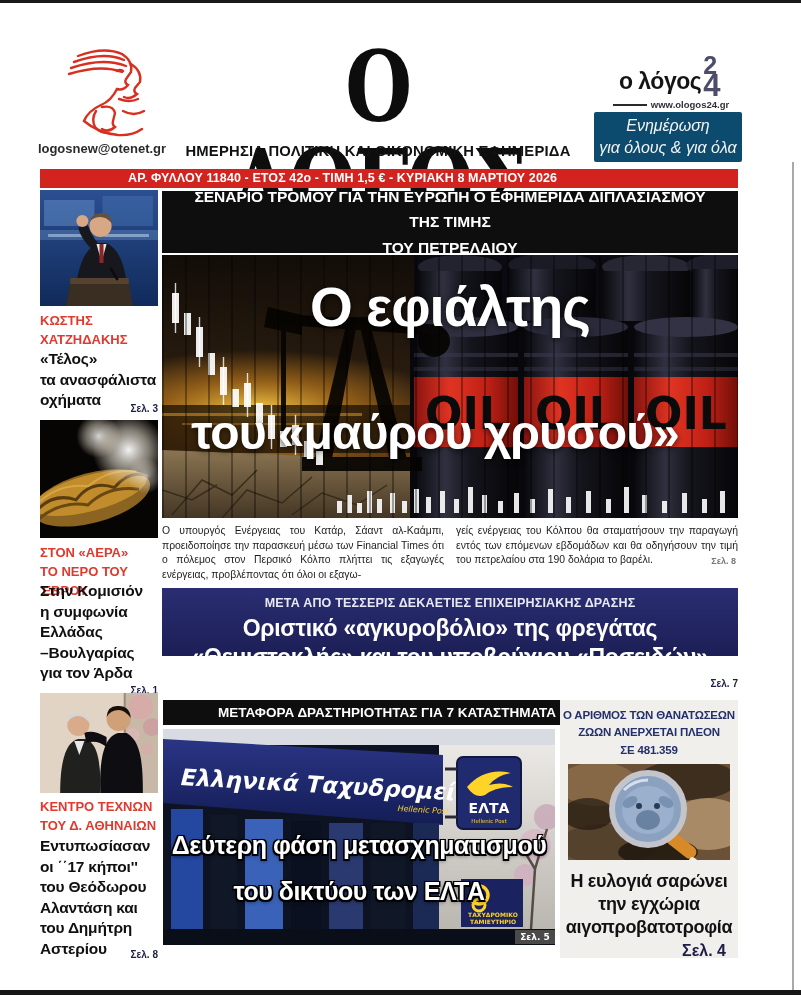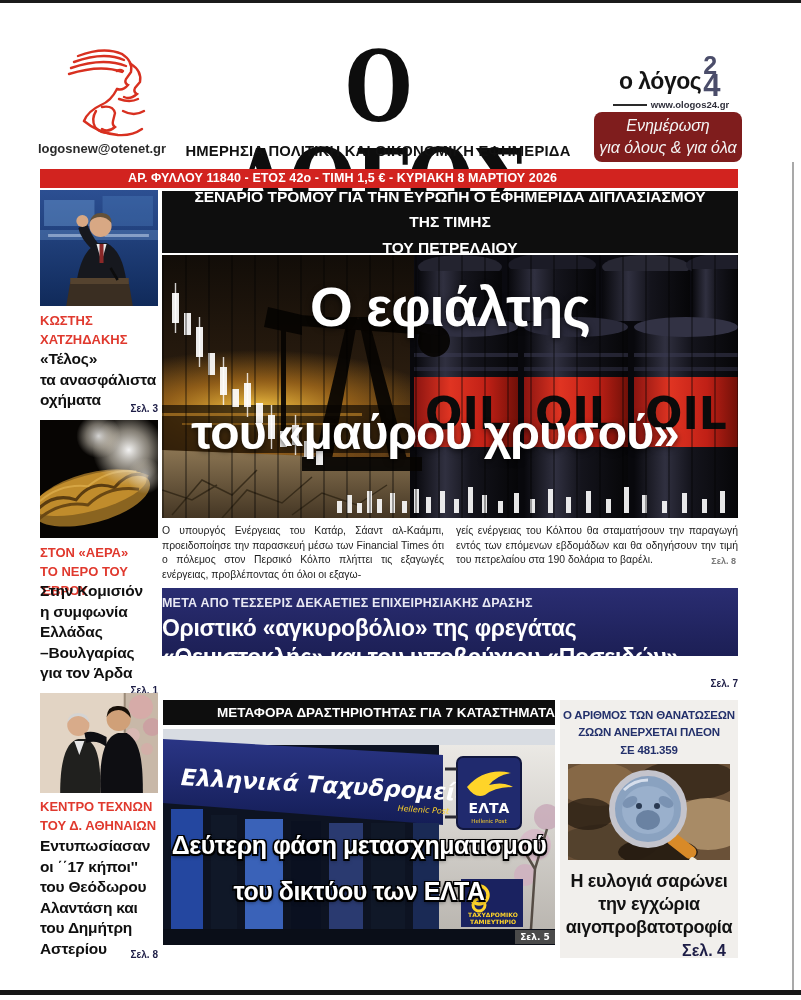--- a/index.html
+++ b/index.html
@@ -21,23 +21,23 @@
       font-size:96px;line-height:1.0;color:#0d0d0d;letter-spacing:-2px;transform:scaleX(0.80) scaleY(1.02);transform-origin:center;}
   #masthead-subtitle{left:170px;top:143px;width:416px;text-align:center;font-size:14.8px;font-weight:bold;color:#111;letter-spacing:0.2px;}
   #weblogo{left:601px;top:57px;width:140px;display:flex;justify-content:center;align-items:flex-start;}
   #weblogo .txt{font-size:23px;font-weight:bold;color:#141414;margin-top:11px;letter-spacing:-0.5px;}
   #weblogo .n24{display:flex;flex-direction:column;line-height:0.70;font-weight:bold;color:#4b4d6a;margin-left:2px;}
   #weblogo .n24 .two{font-size:25px;align-self:flex-end;margin-right:6px;}
   #weblogo .n24 .four{font-size:31px;}
   #webline{left:601px;top:99px;width:140px;display:flex;align-items:center;justify-content:center;gap:4px;}
   #webline .rule{display:inline-block;width:34px;height:2px;background:#2a2a2a;}
   #webline .url{font-size:9.5px;font-weight:bold;color:#30303c;}
-  #promo-box{left:594px;top:112px;width:148px;height:50px;background:#7f1d1d;color:#f4f4f4;
+  #promo-box{left:594px;top:112px;width:148px;height:50px;background:#0c4a6e;color:#f4f4f4;
      display:flex;align-items:center;justify-content:center;text-align:center;
-     font-style:italic;font-size:16px;line-height:1.35;border-radius:8px;}
+     font-style:italic;font-size:16px;line-height:1.35;border-radius:2px;}
 
   
   #issue-bar{left:40px;top:169px;width:698px;height:19px;background:#d2231f;color:#fff;
      font-size:12.5px;font-weight:bold;line-height:19px;text-align:left;padding-left:88px;box-sizing:border-box;letter-spacing:0.1px;}
 
   
   .sb{left:40px;width:118px;}
   .sb-photo{left:40px;width:118px;overflow:hidden;}
   .sb-kicker{color:#e0392e;font-size:13px;font-weight:bold;line-height:1.45;}
   .sb-head{color:#101010;font-size:15.5px;font-weight:bold;line-height:1.33;letter-spacing:-0.2px;}
@@ -52,28 +52,28 @@
   #lead-h1{position:absolute;left:88px;top:20px;width:400px;text-align:center;color:#fff;
      font-size:55px;font-weight:bold;letter-spacing:-1px;text-shadow:0 2px 6px rgba(0,0,0,.65);}
   #lead-h2{position:absolute;left:8px;top:150px;width:530px;text-align:center;color:#fff;
      font-size:48px;font-weight:bold;letter-spacing:-1px;text-shadow:0 2px 6px rgba(0,0,0,.65);}
   #lead-caption{left:162px;top:524px;width:576px;height:58px;display:flex;gap:12px;}
   .cap-col{width:282px;font-size:10.4px;line-height:1.4;color:#1c1c1c;text-align:justify;}
   #lead-ref{left:700px;top:556px;width:36px;text-align:right;font-size:9px;font-weight:bold;color:#777;}
 
   
   #frigate-box{left:162px;top:588px;width:576px;height:68px;background:linear-gradient(#2a2d72,#1c1f55);
-     text-align:left;box-sizing:border-box;padding-top:8px;}
+     text-align:center;box-sizing:border-box;padding-top:8px;}
   #frigate-kicker{font-size:12.5px;font-weight:bold;color:#e9e9f4;letter-spacing:0.2px;}
   #frigate-head{margin-top:4px;font-size:23px;font-weight:bold;color:#ffffff;line-height:1.28;letter-spacing:-0.3px;}
   #frigate-ref{left:690px;top:678px;width:48px;text-align:right;font-size:10px;font-weight:bold;color:#1d1d46;}
 
   
   #elta-kicker{left:163px;top:700px;width:392px;height:25px;background:#0e0e0e;color:#fff;
-     font-size:13.5px;font-weight:bold;line-height:25px;text-align:right;}
+     font-size:13.5px;font-weight:bold;line-height:25px;text-align:center;padding-left:28px;}
   #elta-image{left:163px;top:729px;width:392px;height:216px;overflow:hidden;background:#1a2340;}
   .elta-h{position:absolute;left:0;width:392px;text-align:center;color:#fff;font-weight:bold;
      font-size:25px;letter-spacing:-0.5px;
      text-shadow:-1.5px -1.5px 0 #000,1.5px -1.5px 0 #000,-1.5px 1.5px 0 #000,1.5px 1.5px 0 #000,0 2px 4px rgba(0,0,0,.7);}
   #elta-h1{top:102px;}
   #elta-h2{top:148px;}
 
   
   #sheep-box{left:560px;top:700px;width:178px;height:258px;background:#f1efec;box-sizing:border-box;padding-top:7px;}
   #sheep-kicker{text-align:center;font-size:11.5px;font-weight:bold;color:#23306b;line-height:1.5;letter-spacing:-0.2px;}

